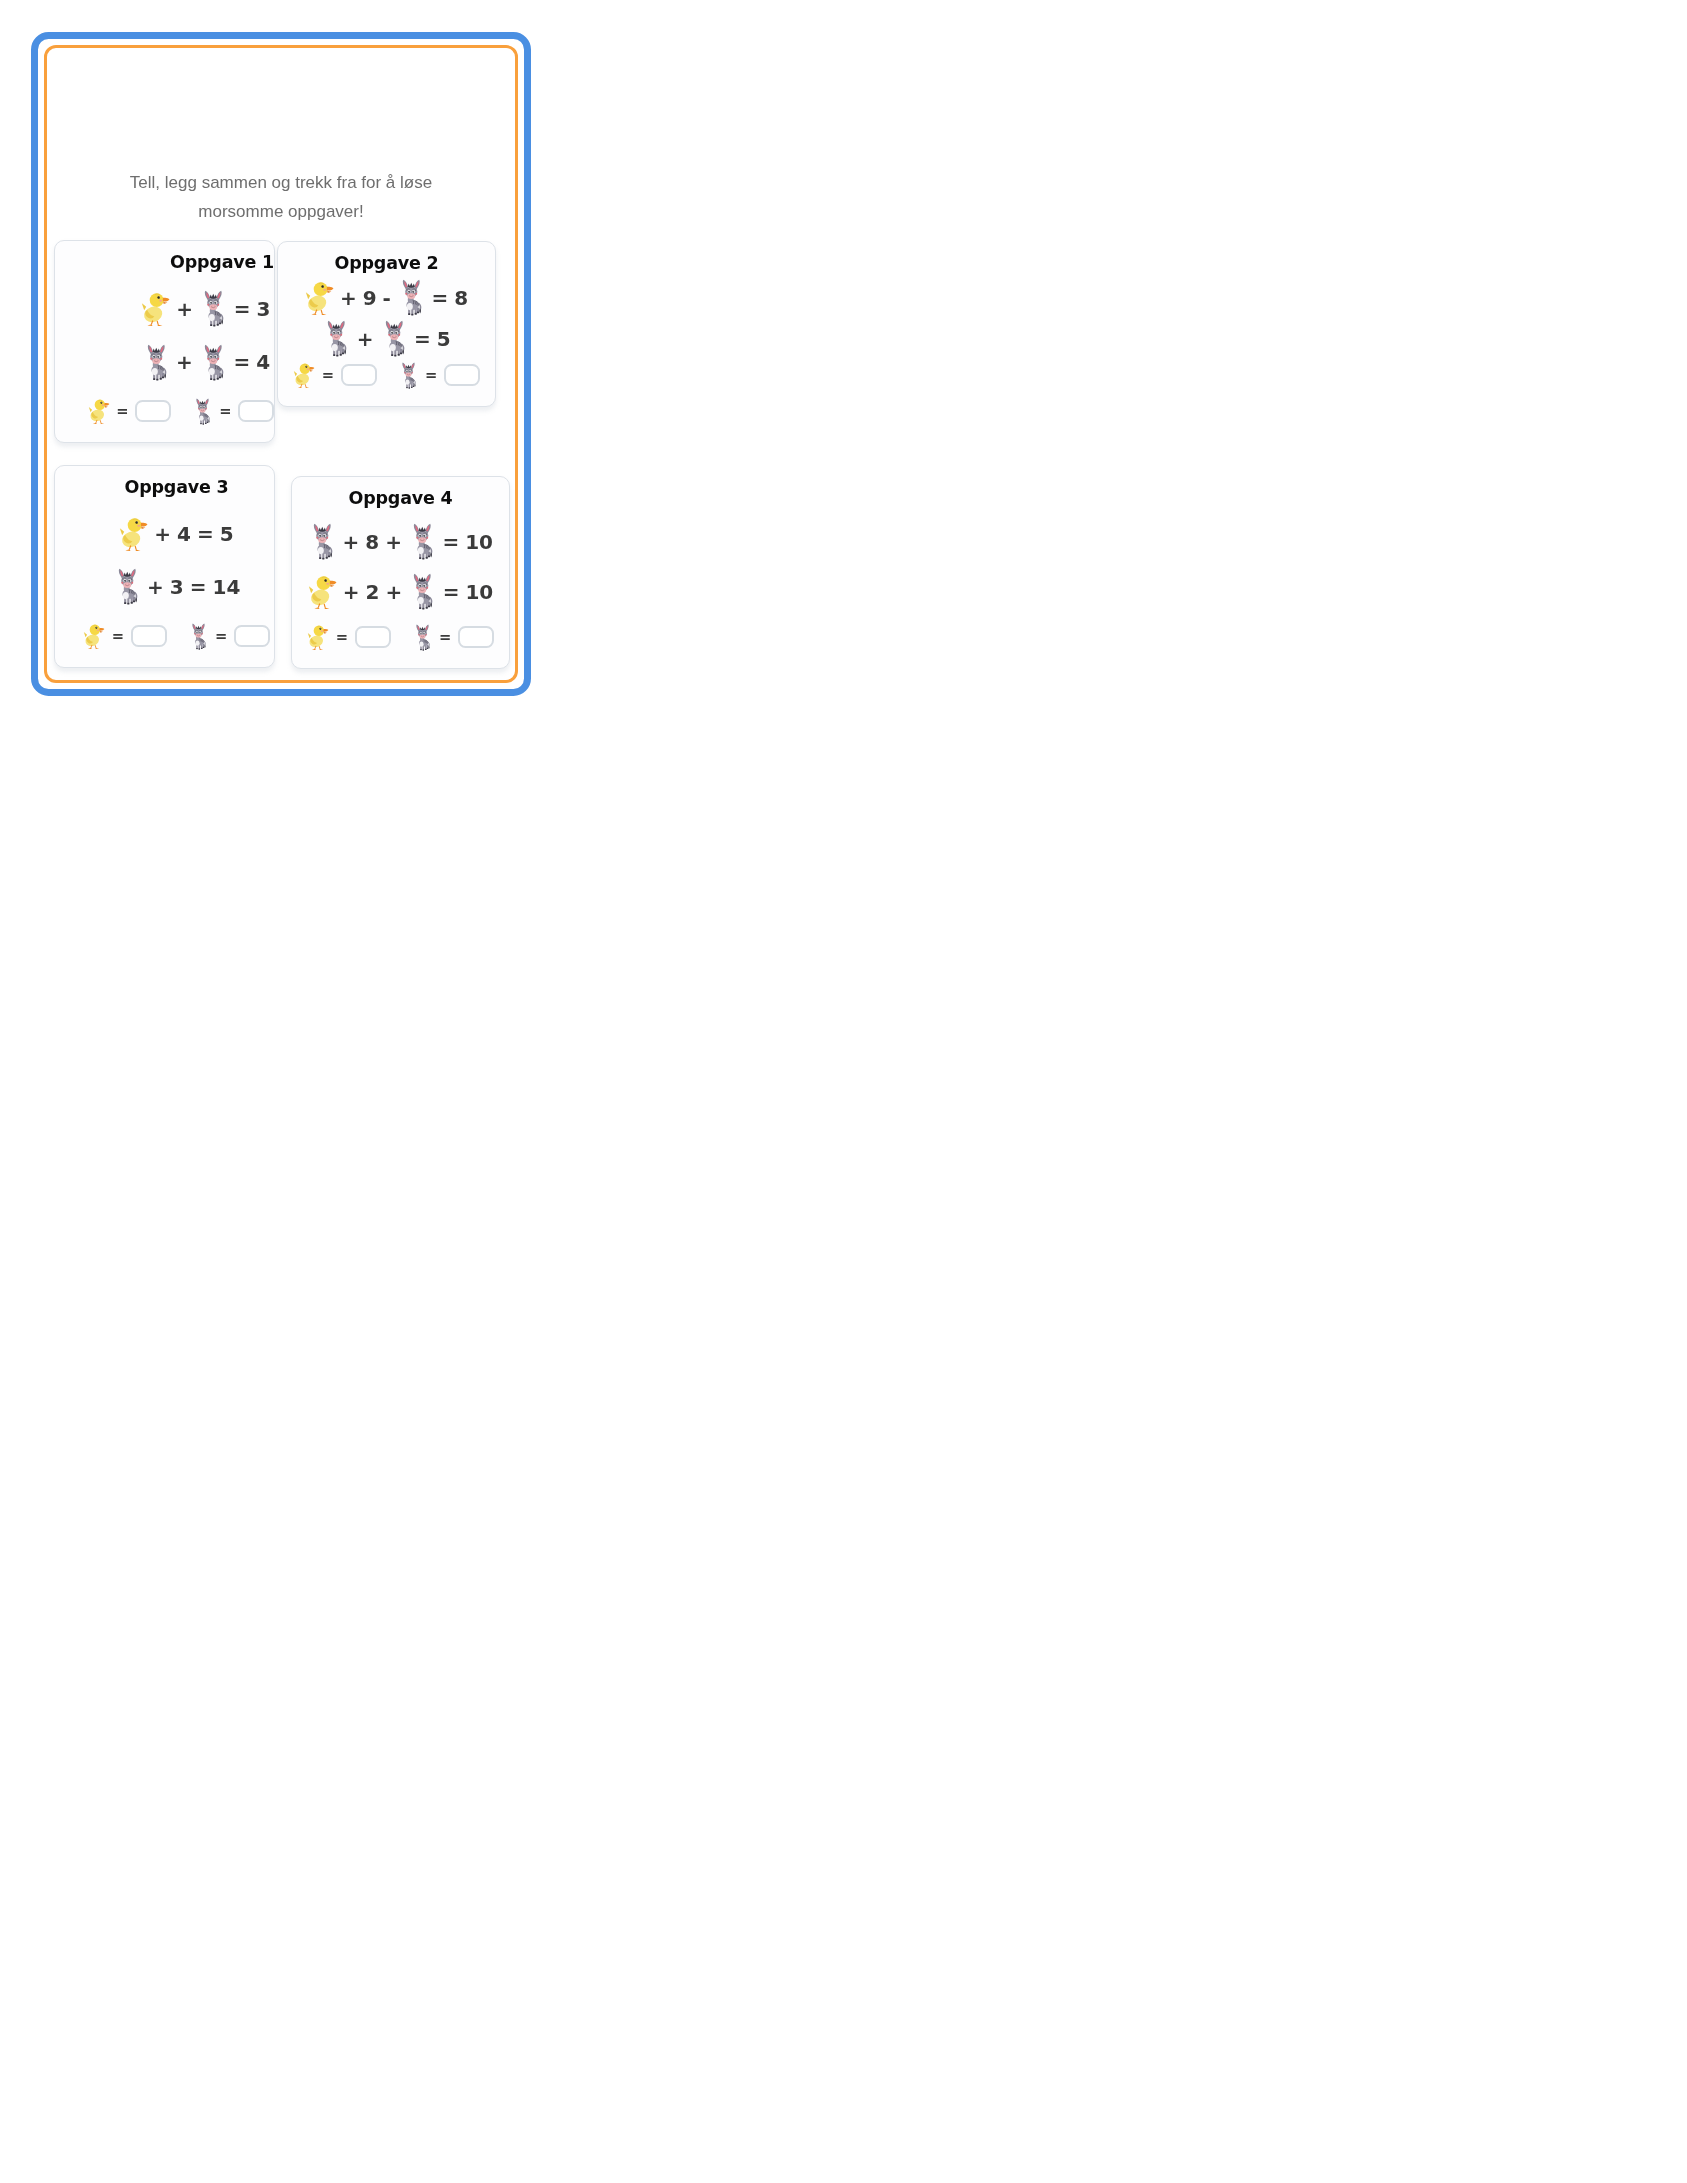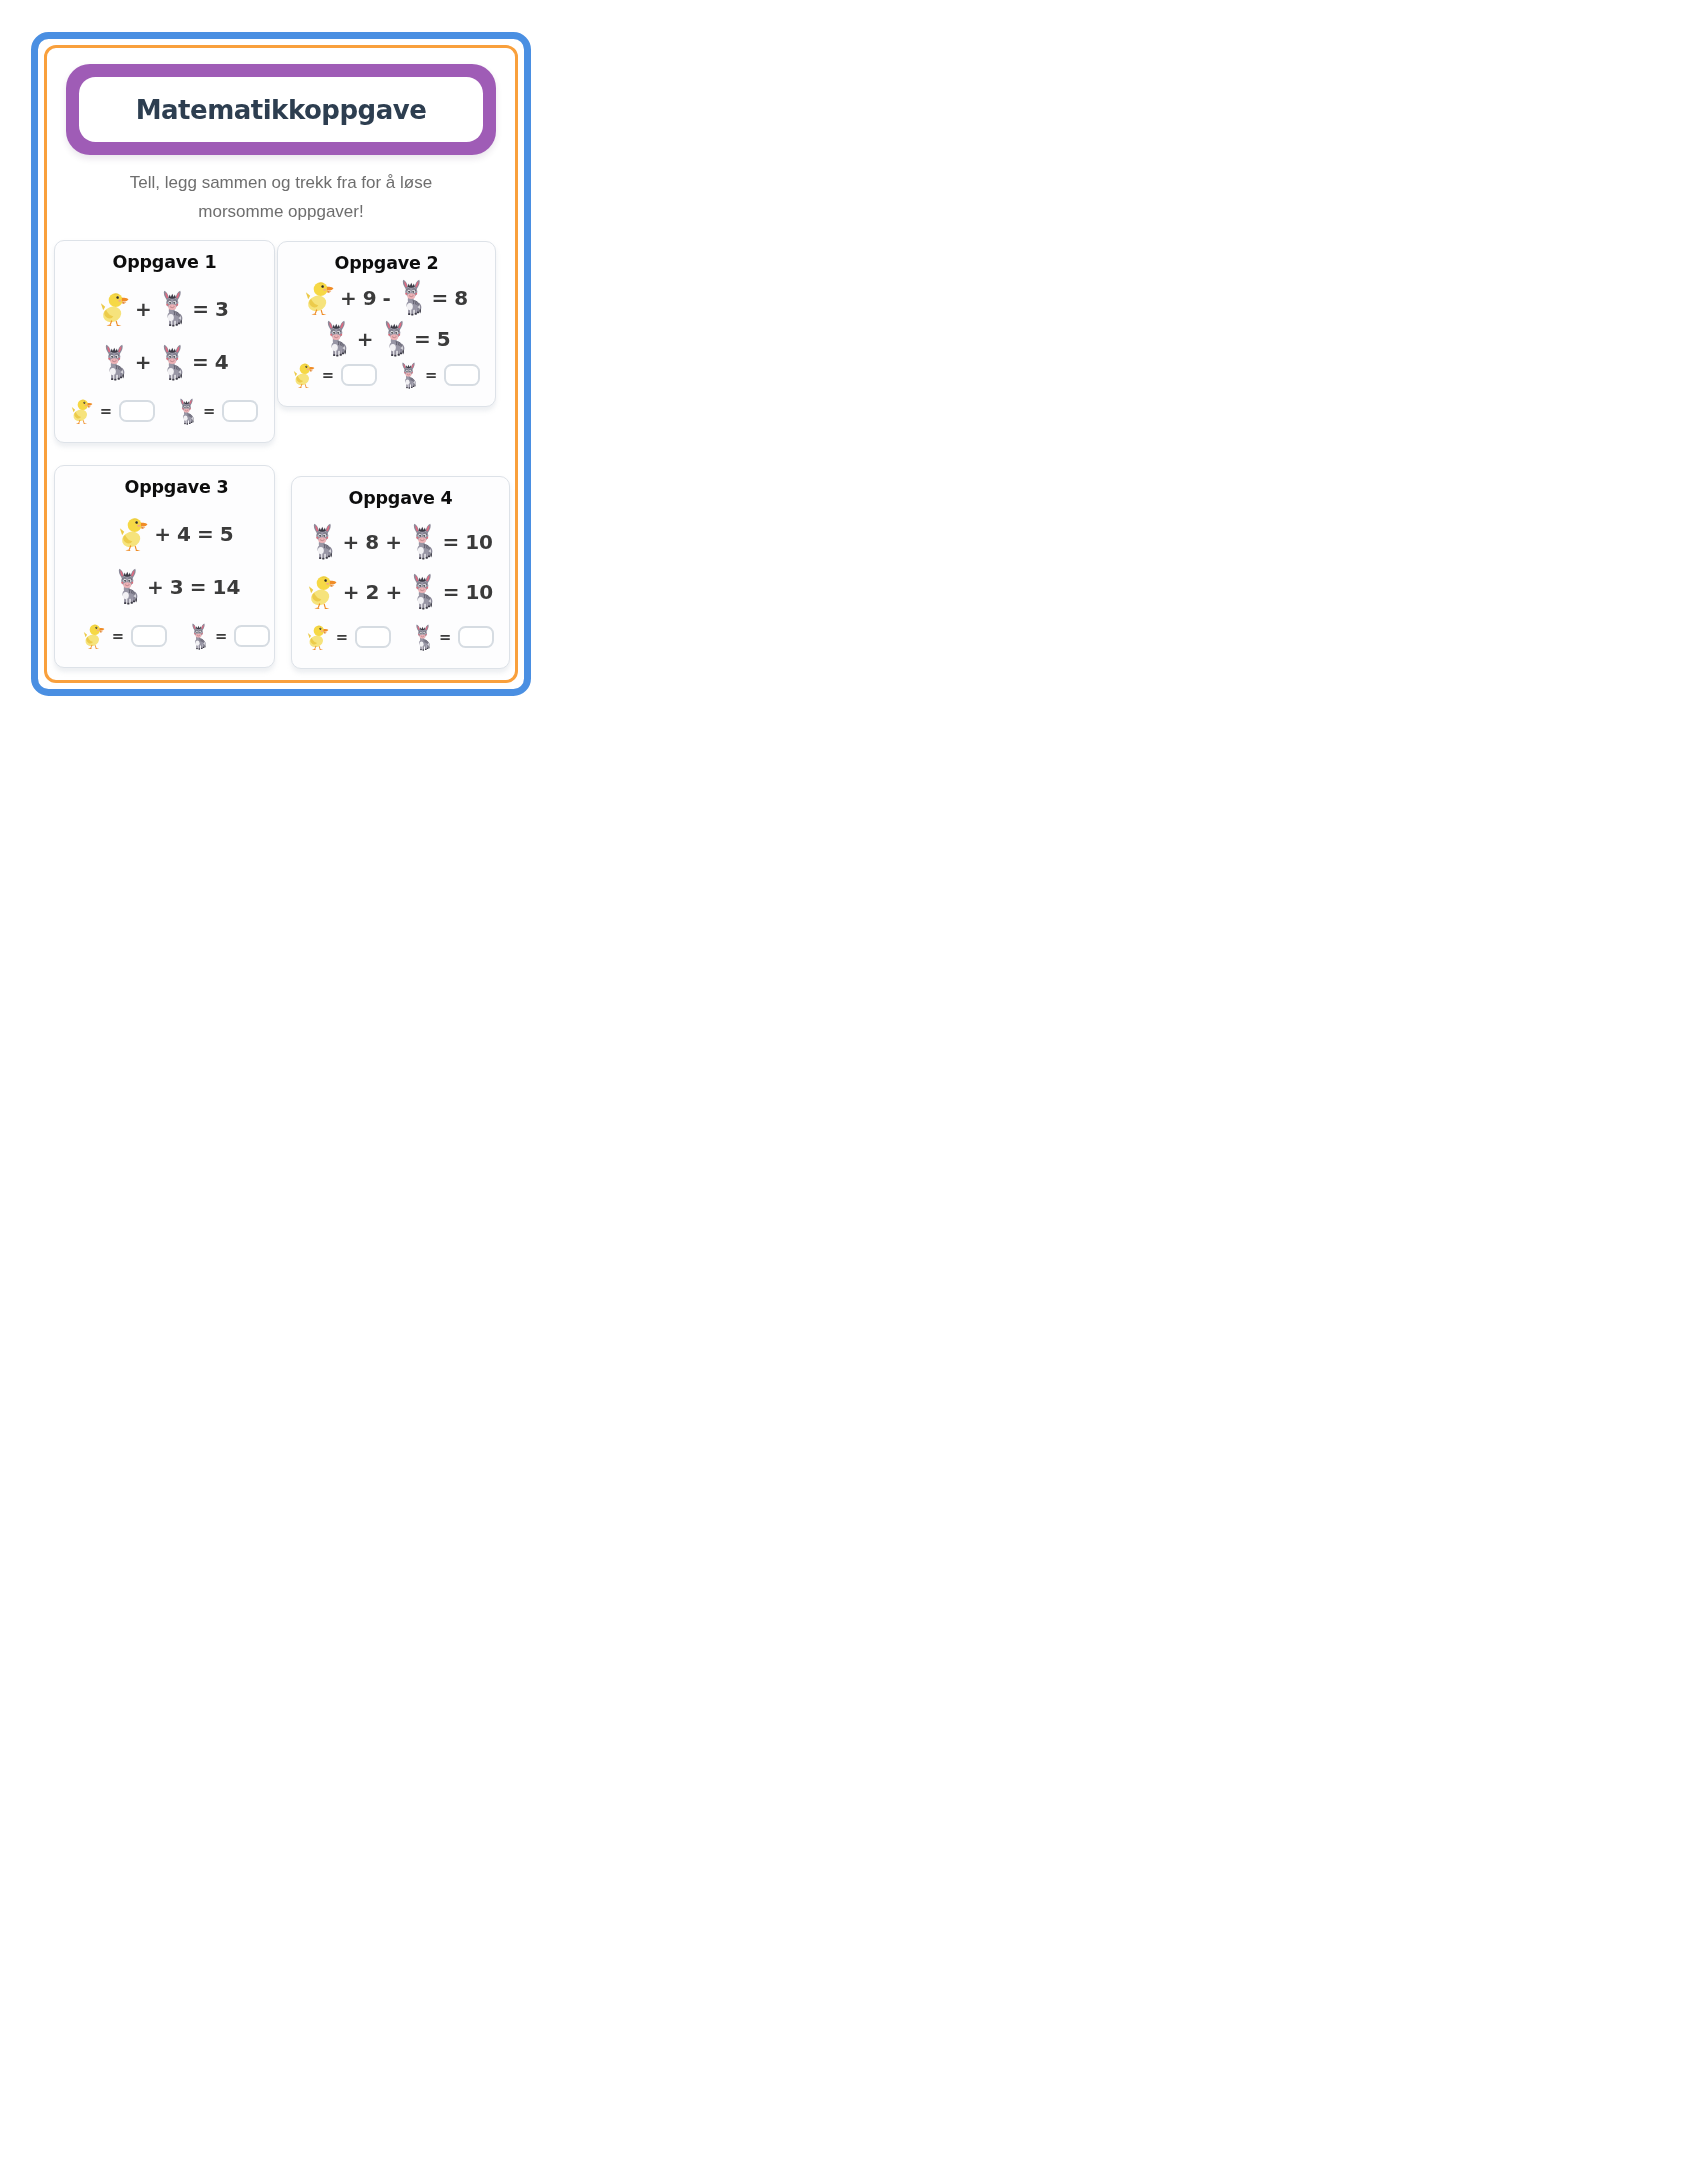--- a/index.html
+++ b/index.html
@@ -43,21 +43,21 @@
     color:var(--subtitle-gray,#6e6e6e);
   }
   .card{
     position:absolute;box-sizing:border-box;
     background:#fdfdfe;
     border:1.4px solid var(--card-border,#dde2e8);
     border-radius:10px;
     box-shadow:0 3.2px 4.6px rgba(183,193,204,.25);
     display:flex;flex-direction:column;
   }
-  .card-1{left:54px;top:240px;width:221px;height:203px;}
+  .card-1{left:54px;top:240px;width:221px;height:203px;align-items:flex-end;}
   .card-2{left:277px;top:241px;width:219px;height:166px;}
   .card-3{left:54px;top:465px;width:221px;height:203px;padding-left:24px;}
   .card-4{left:291px;top:476px;width:219px;height:193px;justify-content:center;}
   .card-title{
     margin:11px 0 0 0;text-align:center;
     font-size:17.5px;font-weight:800;color:#0d0d0d;letter-spacing:-0.2px;
   }
   .eq-area{
     flex:1;display:flex;flex-direction:column;
     justify-content:space-evenly;padding:1.8px 3.7px 0 3.7px;
@@ -146,25 +146,20 @@
       <circle cx="54.5" cy="55.5" r="1.3" fill="#c98d96"></circle>
       <path d="M43,59.5 Q50,66 57,59.5" stroke="#8f5a64" stroke-width="1.8" fill="none" stroke-linecap="round"></path>
     </g>
   </defs>
 </svg>
 
 <div class="page">
   <div class="frame-blue">
     <div class="frame-orange"></div>
   </div>
-  <header class="banner">
-    <div class="banner-inner">
-      <h1 class="page-title">Matematikkoppgave</h1>
-    </div>
-  </header>
   <p class="subtitle">Tell, legg sammen og trekk fra for å løse morsomme oppgaver!</p>
   <div id="cards-root">
   <section class="card card-1">
     <h2 class="card-title">Oppgave 1</h2>
     <div class="eq-area">
           <div class="eq-row">
             <svg viewBox="0 0 100 120" class="duck-eq">
               <use href="#sym-duck"></use>
             </svg>
             <span class="op">+</span>

